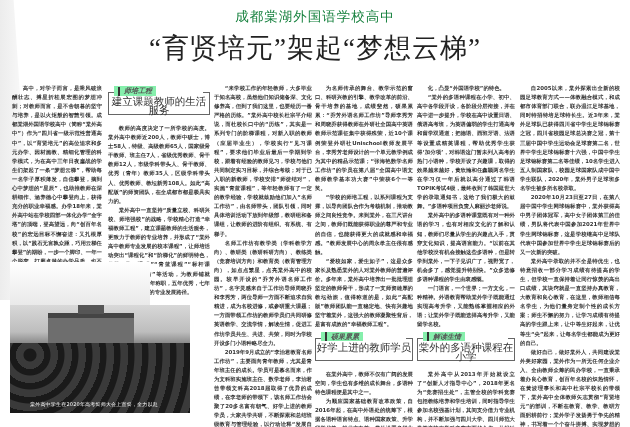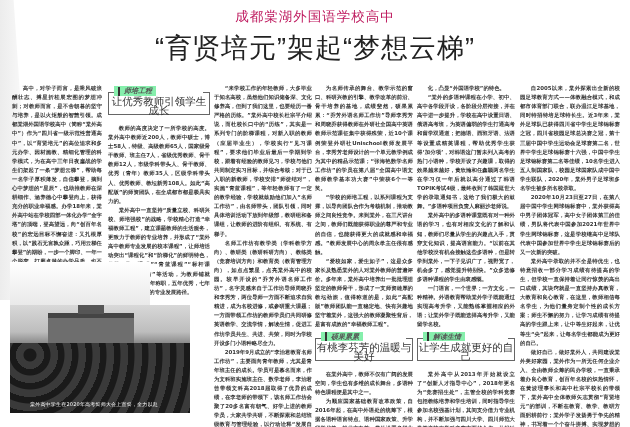--- a/index.html
+++ b/index.html
@@ -1,19 +1,19 @@
 <!DOCTYPE html>
 <html><head>
 <meta charset="utf-8">
 <style>
   html,body{margin:0;padding:0;background:#fff;}
   body{width:630px;height:427px;position:relative;overflow:hidden;font-family:"DejaVu Sans",sans-serif;color:#222;}
   .deco-left2{position:absolute;left:0;top:0;width:34px;height:300px;background:linear-gradient(90deg,#e4e4e4,#fff);clip-path:polygon(0 0,40% 0,100% 100%,0 100%);opacity:.7;}
-  .kicker{position:absolute;left:0;right:0;top:8px;text-align:center;font-size:13.5px;color:#be185d;letter-spacing:1px;}
-  .headline{position:absolute;left:0;right:0;top:30px;text-align:center;font-family:Liberation Sans, sans-serif;font-size:27px;color:#222;letter-spacing:1px;}
+  .kicker{position:absolute;left:0;right:0;top:8px;text-align:center;font-size:13.5px;color:#15803d;letter-spacing:1px;}
+  .headline{position:absolute;left:0;right:0;top:30px;text-align:center;font-family:Liberation Serif, serif;font-size:27px;color:#222;letter-spacing:1px;}
   .col{position:absolute;top:84px;font-size:5.4px;line-height:9.1px;color:#333;text-align:justify;font-weight:bold;}
   .col p{margin:0;text-indent:2em;}
   .sec-head{position:relative;margin:4px 0 8px 0;height:28px;}
   .sec-head .tag{position:absolute;left:6px;top:-2px;background:#86efac;padding:0 4px;font-size:7px;font-style:italic;color:#555;font-family:"DejaVu Serif",serif;}
   .sec-head .tag::before{content:"";display:inline-block;width:2px;height:9px;background:#333;margin-right:4px;vertical-align:middle;}
   .sec-head .box{position:absolute;left:0;right:0;top:4px;height:22px;border:1px solid #666;border-top:none;}
   .sec-head .box::before{content:"";position:absolute;left:0;top:0;width:6px;border-top:1px solid #666;}
   .sec-head .box::after{content:"";position:absolute;right:0;top:0;width:6px;border-top:1px solid #666;}
   .sec-head .title{position:absolute;left:0;right:0;top:9px;text-align:center;font-size:10.5px;color:#333;font-weight:normal;}
   .photo{position:absolute;left:10px;top:305px;width:180px;height:108px;background:linear-gradient(180deg,#d8d8d8 0%,#bdbdbd 25%,#5a5a5a 45%,#2a2a2a 100%);overflow:hidden;}
@@ -32,21 +32,21 @@
 <div class="headline">“育贤培元”架起“梦想云梯”</div>
 
 <div class="col" style="left:12px;width:90px;">
   <p>高中，对学子而言，是乘风破浪酬壮志、搏星折桂展宏图的梦想冲刺；对教师而言，是不舍朝暮的坚守与培养，是以火炬般的智慧引领。成都棠湖外国语学校高中（简称“棠外高中”）作为“四川省一级示范性普通高中”，以“育贤培元”的高位追求和多元办学、因材施教、精细化管理的科学模式，为在高中三年日夜鏖战的学生们架起了一条“梦想云梯”，帮助每一名学子厚积薄发，自信攀登，摘到心中梦想的“星辰”，也助推教师在深耕细作、涵养德心中攀登向上，获得充分的职业幸福感。办学18年来，棠外高中站在学校四部一体化办学“金字塔”的顶端，登高望远，向“创百年名校”的宏远目标不懈奋进：又扎根厚积，以“践石无言孰众踵，巧用云梯任攀登”的期盼，一步一个脚印、一年一个脱变，打磨卓越的办学品质，也不断攀登教育的新高度。</p>
 </div>
 
 <div class="col" style="left:108px;width:102px;">
   <div class="sec-head">
     <div class="box"></div>
     <span class="tag">师培工程</span>
-    <div class="title">让优秀教师引领学生成长</div>
+    <div class="title">建立课题教师的生活服务</div>
   </div>
   <p>教师的高度决定了一所学校的高度。棠外高中教师近200人，教师中硕士，博士58人，特级、高级教师65人，国家级骨干教师、班主任7人，省级优秀教师、骨干教师12人，市级学科带头人、骨干教师、优秀（青年）教师35人，区级学科带头人、优秀教师、教坛新秀108人。如此“高配版”的师资团队，在全成都市都是极具实力的。</p>
   <p>棠外高中一直坚持“质量立校、科研兴校、师培强校”的战略，学校精心打造“幸福教师工程”，建立课题教师的生活服务，更致力于教师的专业培养，并形成了“棠外高中教师专业发展的校本课程”，让师培活动突出“课程化”和“阶梯化”的鲜明特色，借助“见习课程”“青蓝课程”“标杆课程”“名师工作坊”等活动，为教师铺就了“一年合格，三年称职，五年优秀，七年骨干，九年名优”的专业发展路径。</p>
 </div>
 
 <div class="gray-band"></div>
 
 <div class="photo">
   <div class="gate"></div>
   <div class="crowd"></div>
@@ -60,35 +60,35 @@
 
 </div>
 
 <div class="col" style="left:315px;width:98px;">
   <p>为名师传承的舞台、教学示范的窗口、科研兴教的引擎、教学改革的前沿、骨干培养的基地，成绩斐然，硕果累累：“乔芳外语名师工作坊”导师李秀芳和周晓乔获得教师在外研社全国高中英语教师示范课征集中获得殊荣，近10个课例荣登外研社Unischool教师发展平台，李秀芳老师设计的一个单元教学例成为其中的精品示范课；“张海艳数学名师工作坊”的学员在第八届“全国高中语文教师教学基本功大赛”中荣获6个一等奖。</p>
   <p>“学校的师培工程，以系列课程为支撑，以导向团队合作为考核机制，推动教师之间良性竞争。来到棠外，在三尺讲台之间，教师们既能获得职业的尊严和专业的自信，也能获得更大的成就感和幸福感。”教师发展中心的周永孝主任很有感触。</p>
   <p>“爱校如家，爱生如子”，这是众多家长及熟悉棠外的人对棠外教师的普遍评价。多年来，棠外高中培养出一批批理想坚定的教师骨干，形成了一支师资雄厚的教坛劲旅，值得称道的是，如此“高配版”教师团队能一直稳定地、快有兴趣地坚守着棠外，这强大的教师凝聚性背后，是富有成效的“幸福教师工程”。</p>
   <div class="sec-head">
     <div class="box"></div>
     <span class="tag">硕果累累</span>
-    <div class="title">有桃李芬芳的温暖与美好</div>
+    <div class="title">好学上进的教师学员</div>
   </div>
   <p>在棠外高中，教师不仅有广阔的发展空间，学生也有多维的成长舞台，多语种特色课程便是其中之一。</p>
   <p>为顺应国家基础教育改革政策，自2016年起，在高中外语处的统筹下，根据各语种语言特点、语种国家政策、升学留学优势、就业方向等，棠外设置多样化课程，稳步推进多语种课程的实施，学校至今已开设了日语、德语、俄语、西班牙语、韩语、法语6门语言课程，坚持培养学生的全球化思维，提升多语言能力及跨文化沟通力，致力完善课程体系，建设独特的校园文</p>
 </div>
 
 <div class="col" style="left:417px;width:98px;">
   <p>化，凸显“外国语学校”的特色。</p>
   <p>“棠外的多语种课程在小学、初中、高中各学段开设，各阶段分层衔接，并在高中进一步提升，学校在高中设置日语、俄语高考班，为英语偏弱的学生打通高考和留学双通道；把德语、西班牙语、法语等设置成精英课程，帮助优秀学生获得‘加分项’，对韩语这门暂未列入高考的热门小语种，学校开设了兴趣课，取得的效果越来越好，黄欣瀚和任鑫颖两名学生在学习仅一年后就以高分通过了韩语TOPIK考试4级，最终收到了韩国延世大学的录取通知书，这给了我们极大的鼓舞。”多语种项目负责人麻丽沙老师说。</p>
   <p>棠外高中的多语种课堂既有对一种外语的学习，也有对相应文化的了解和认知，教师们尽量从学生的兴趣点入手，贯穿文化知识，提高语言能力。“以前在其他学校没有机会接触这些多语种，但是转学到棠外，一下子见识广了，视野宽了，机会多了，感觉提升特别快。”众多选修多语种课程的学生由衷感慨。</p>
   <p>一门语言，一个世界；一方文化，一种精神。外语教育帮助棠外学子既能通过实现高考升学，又能熟练掌握相应的外语；让棠外学子既能选择高考升学，又能留学名校。</p>
   <div class="sec-head">
     <div class="box"></div>
     <span class="tag">解读生情</span>
-    <div class="title">让学生成就更好的自己</div>
+    <div class="title">棠外的多语种课程在小学</div>
   </div>
   <p>棠外高中从2013年开始就设立了“创新人才指导中心”，2018年更名为“竞赛招生处”，主管全校的学科竞赛包括教练培养和学生培训，同时指导学生参加名校强基计划，其间支分借力专业机构，并不断加强与四川大学、四川师范大学等高校在学科竞赛方面的合作，从起始年级就开设强基课程，让棠外高中各科的竞赛在区域内一直遥遥领先，也为著名高校输送了一大批德才兼备、富有创新精神的拔尖人才。</p>
 </div>
 
 <div class="col" style="left:520px;width:100px;">
   <p>自2005以来，棠外探索出全新的校园足球教育方式——体教融合模式，和成都市体育部门联合，联办温江足球基地，同时特招特培足球特长生。近3年来，棠外足球队已获得四川省中学生足球锦标赛之冠，四川省校园足球总决赛之冠，第十三届中国中学生运动会足球赛第二名，世界中学生足球锦标赛十六强，中国中学生足球锦标赛第二名等佳绩，10名学生进入五人制国家队，校园足球国家队成中国中学生联队，2020年，棠外男子足球班多名学生被多所名校录取。</p>
   <p>2020年10月23日至27日，在第八届中国中学生网球锦标赛中，棠外获得高中男子团体冠军，高中女子团体第三的佳绩，男队将代表中国参加2021年世界中学生网球锦标赛，这是学校继高中足球队代表中国参加世界中学生足球锦标赛后的又一次新的突破。</p>
   <p>棠外高中录取的并不全是特优生，也特意招收一部分学习成绩有待提高的学生，但学校一直保持着让同行惊羡的高出口成绩，其诀窍就是一直坚持办真教育，大教育和良心教育，在这里，教师相信每名学生，为他们量身定制个性的成长方案；师生不懈的努力，让学习成绩有待提高的学生跟上来，让中等生好起来，让优等生“尖”起来，让每名学生都能成为更好的自己。</p>
   <p>做好自己，做好棠外人，共同建设棠外美好家园，棠外作为一所无任何企业介入、全由教师众筹的民办学校，一直秉承着办良心教育，创百年名校的炽热情怀，在黄波理事长和高中杜宗平校长的带领下，棠外高中全体教师矢志贯彻“育贤培元”的部训，不断在教育、教学、教研方面躬耕前行；棠外学子发扬勇于争先的精神，书写着一个个奋斗拼搏、实现梦想的精彩故事，这里，有桃李芬芳的温暖与美好，更有云梯向上，不懈攀登的广阔未来。</p>
 

